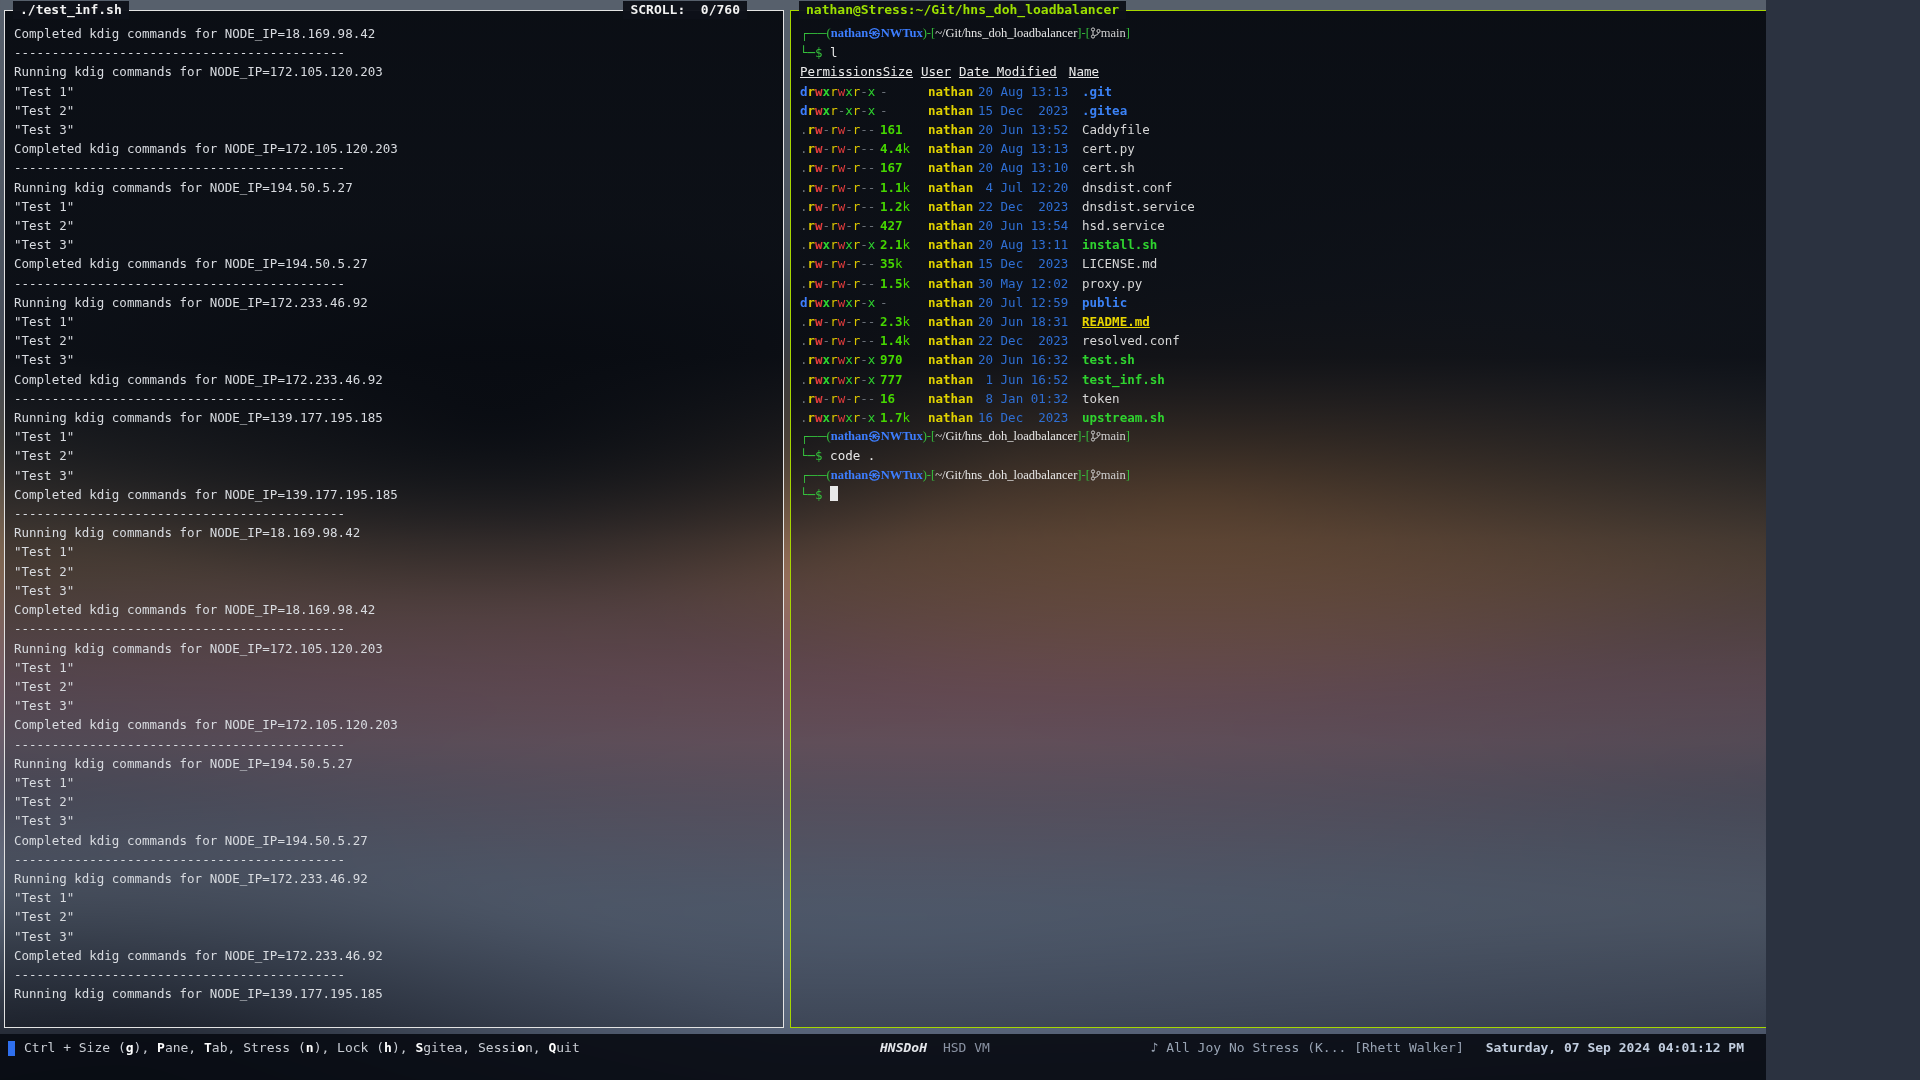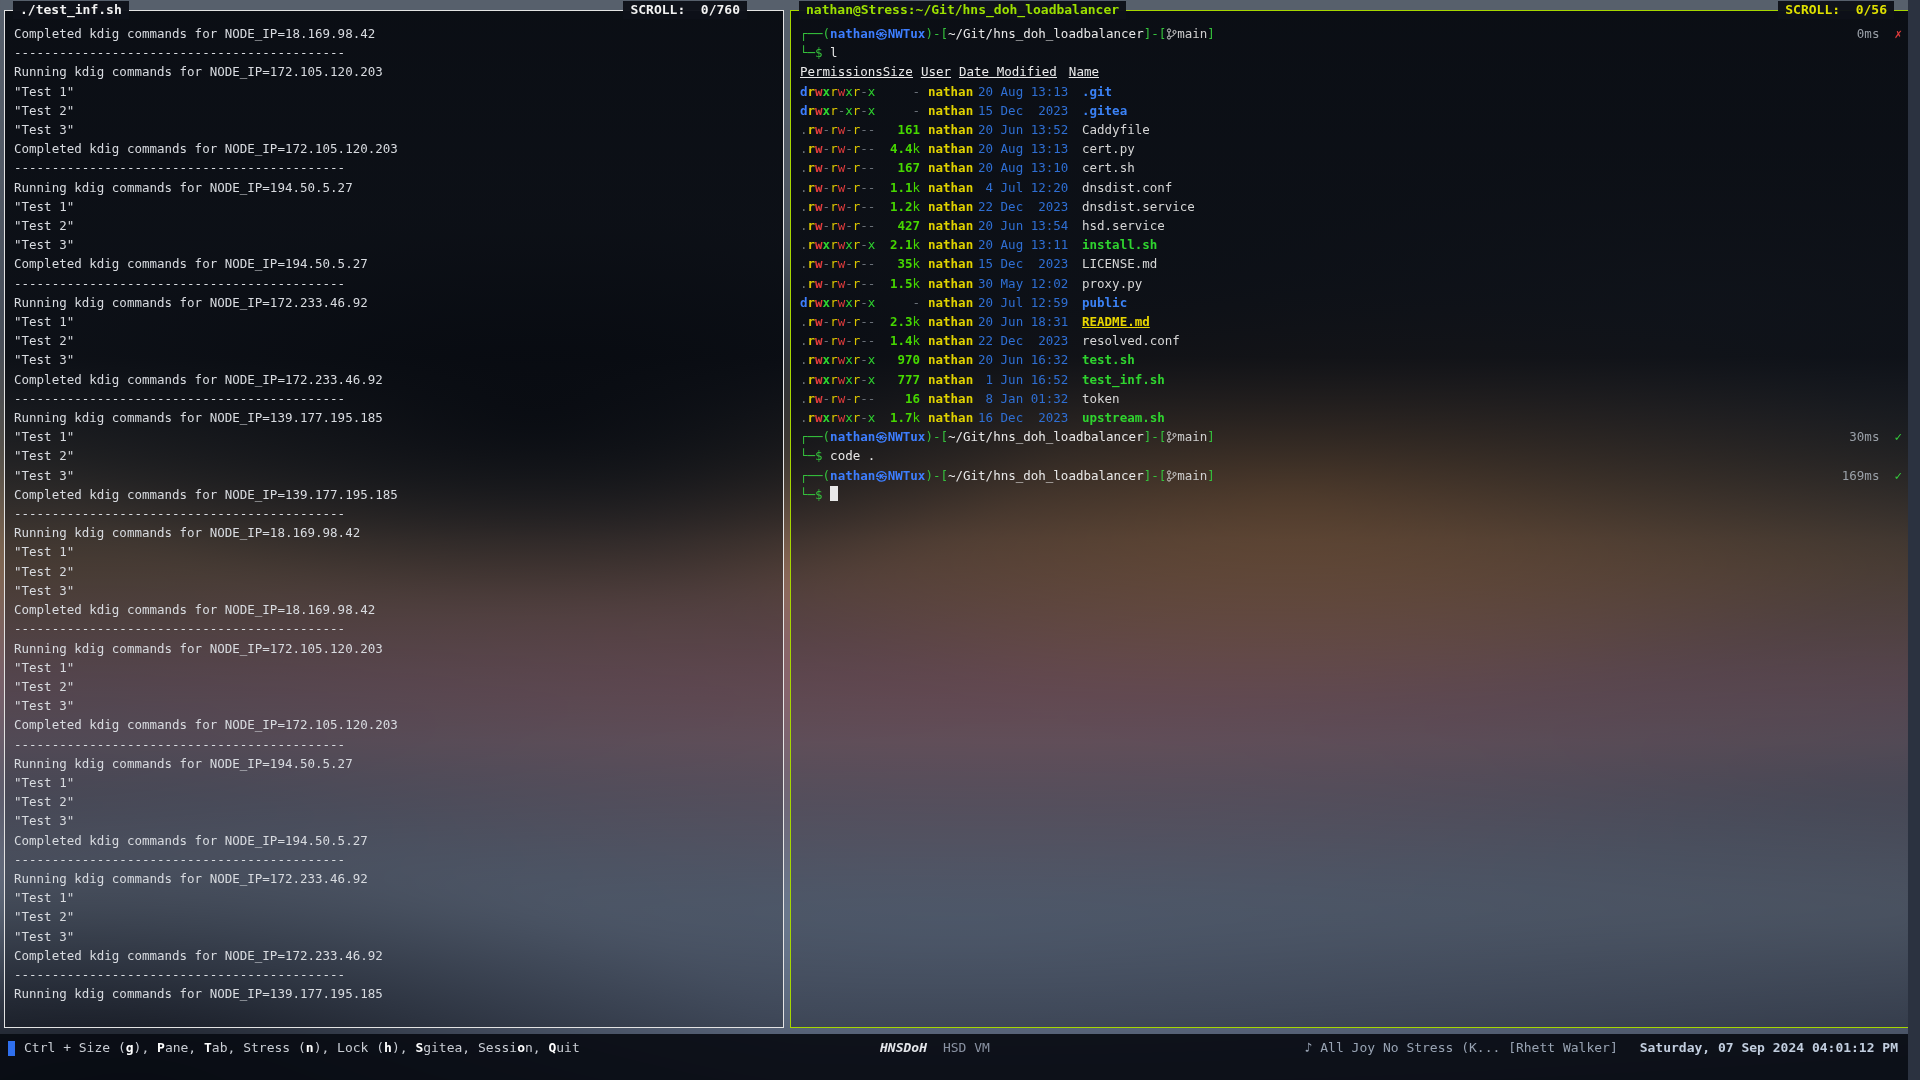--- a/index.html
+++ b/index.html
@@ -1,17 +1,17 @@
 <!DOCTYPE html>
 <html><head>
 <meta charset="utf-8">
 <style>
   * { margin:0; padding:0; box-sizing:border-box; }
   html,body { width:1920px; height:1080px; overflow:hidden; background:#2b3240; }
-  .screen { position:relative; width:1908px; height:1080px; overflow:hidden;
+  .screen { position:relative; width:1766px; height:1080px; overflow:hidden;
             font-family:"DejaVu Sans Mono", monospace; }
 
   
   .wallpaper { position:absolute; inset:-40px; filter:blur(18px);
     background:
       radial-gradient(ellipse 760px 280px at 29% 39%, rgba(14,17,23,0.92), transparent 70%),
       radial-gradient(ellipse 950px 300px at 67% 46%, rgba(203,140,84,0.80), transparent 70%),
       radial-gradient(ellipse 1250px 300px at 54% 62%, rgba(158,104,112,0.55), transparent 75%),
       radial-gradient(ellipse 1500px 320px at 50% 84%, rgba(112,128,154,0.60), transparent 75%),
       radial-gradient(ellipse 850px 280px at 10% 96%, rgba(8,10,16,0.88), transparent 75%),
@@ -31,33 +31,33 @@
        line-height:18px; background:rgba(13,17,25,0.97); padding:0 7px; white-space:pre; }
   .pane.left  .pane-title { left:8px;  color:#f2f2f2; }
   .pane.left  .pane-scroll{ right:36px; color:#f2f2f2; }
   .pane.right .pane-title { left:8px;  color:#9ce000; }
   .pane.right .pane-scroll{ right:22px; color:#dfe000; }
   .pane-content { position:absolute; inset:0; padding:13px 0 0 9px; overflow:hidden;
        font-size:12.5px; line-height:19.2px; white-space:pre; }
   .tline { color:#d8dbe0; }
 
   
-  .prompt-line { position:relative; }
+  .prompt-line { position:relative;font-family:Liberation Serif, serif; }
   .g  { color:#35c13c; }            
   .uh { color:#3d7eff; font-weight:bold; }
   .pw { color:#e8e8e8; }            
   .branch { color:#cfcfcf; }
   .dur { position:absolute; right:14px; top:0; color:#9aa0a8; }
   .ok  { color:#35d13c; } .fail { color:#e33c3c; }
   .cursor { display:inline-block; width:8px; height:15px; background:#e8e8e8;
             vertical-align:-2px; }
   .hdr span { color:#ececec; text-decoration:underline; }
   .file-row span.cell { display:inline-block; }
   .col-perms { width:80px; }
-  .col-size  { width:40px; text-align:right; }
+  .col-size  { width:40px; }
   .col-user  { width:50px; padding-left:8px; }
   .col-date  { width:100px; padding-left:8px; }
   .col-name  { padding-left:12px; }
   .sz  { color:#46d800; font-weight:bold; }
   .szu { color:#46d800; font-weight:normal; }
   .szn { color:#6a7078; }
   .usr { color:#e0d200; font-weight:bold; }
   .dat { color:#2f6fd4; }
   .nm-dir    { color:#3b82f6; font-weight:bold; }
   .nm-exec   { color:#2fd42f; font-weight:bold; }
@@ -68,21 +68,21 @@
   
   .statusbar { position:absolute; left:0; right:0; bottom:0; height:46px;
      background:rgba(9,12,19,0.93); font-size:13px; }
   .sb-row { position:absolute; left:0; right:0; top:4px; height:20px; line-height:20px; }
   .sb-indicator { position:absolute; left:8px; top:3px; width:7px; height:15px; background:#2f6fed; }
   .sb-keys { position:absolute; left:24px; color:#c9cdd4; white-space:pre; }
   .sb-keys b { color:#ffffff; }
   .sb-center { position:absolute; left:880px; white-space:pre; }
   .sb-app  { color:#e3e6ea; font-weight:bold; font-style:italic; }
   .sb-host { color:#8a93a3; padding-left:16px; }
-  .sb-right { position:absolute; right:10px; white-space:pre; color:#98a3b3; }
+  .sb-right { position:absolute; right:22px; white-space:pre; color:#98a3b3; }
   .sb-note  { padding-right:10px; }
   .sb-clock { color:#c2cedf; font-weight:bold; padding-left:12px; }
 </style>
 </head>
 <body>
 
 <div class="screen">
   <div class="wallpaper"></div>
 
   <div class="pane left">

